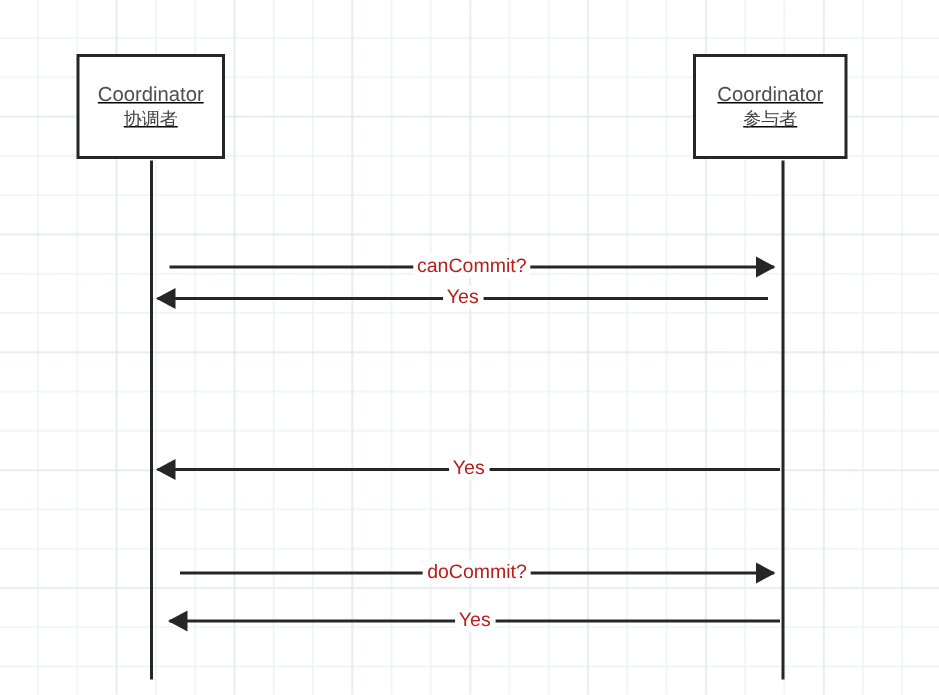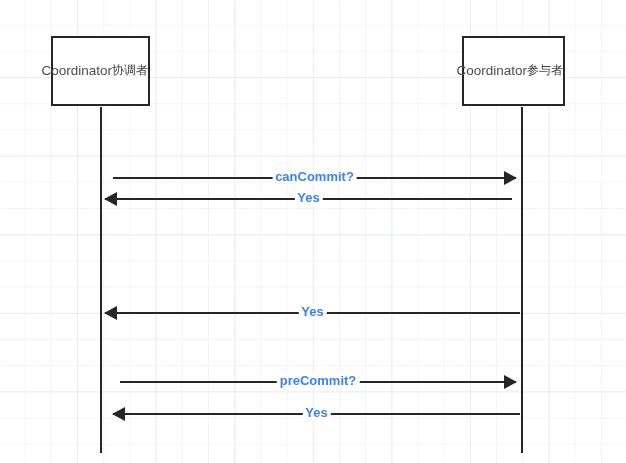--- a/index.html
+++ b/index.html
@@ -32,24 +32,25 @@
       26.2px 26.2px;
     background-position: -1.5px -1.5px, -1.5px -1.5px, -1.5px -1.5px, -1.5px -1.5px;
   }
 
   .actor-box {
     position: absolute;
     box-sizing: border-box;
     border: 2px solid #262626;
     background: #ffffff;
     display: flex;
-    flex-direction: row;
+    flex-direction: column;
     align-items: center;
-    justify-content: flex-end;
+    justify-content: center;
     line-height: 1.32;
+    text-decoration: underline;
   }
   .actor-name {
     font-size: 13.5px;
     color: #4d4d4d;
     white-space: nowrap;
   }
   .actor-sub {
     font-size: 12px;
     color: #3f3f3f;
     white-space: nowrap;
@@ -90,24 +91,23 @@
     border-right: 13px solid #262626;
   }
   .msg .label {
     position: absolute;
     left: 50%;
     transform: translateX(-50%);
     top: -1px;
     background: #ffffff;
     padding: 0 3px;
     font-size: 13px;
-    color: #3b82f6;
+    color: #b91c1c;
     line-height: 16px;
     white-space: nowrap;
-    font-weight: bold;
   }
 </style>
 </head>
 <body>
 
 <div id="canvas">
 
   <div class="actor-box" style="left:51px; top:36px; width:99px; height:70px;">
     <div class="actor-name">Coordinator</div>
     <div class="actor-sub">协调者</div>
@@ -136,21 +136,21 @@
 
   <div class="msg to-left" style="left:105px; width:415px; top:305px;">
     <div class="line"></div>
     <div class="head"></div>
     <div class="label">Yes</div>
   </div>
 
   <div class="msg to-right" style="left:120px; width:396px; top:374px;">
     <div class="line"></div>
     <div class="head"></div>
-    <div class="label">preCommit?</div>
+    <div class="label">doCommit?</div>
   </div>
 
   <div class="msg to-left" style="left:113px; width:407px; top:406px;">
     <div class="line"></div>
     <div class="head"></div>
     <div class="label">Yes</div>
   </div>
 
 </div>
 

